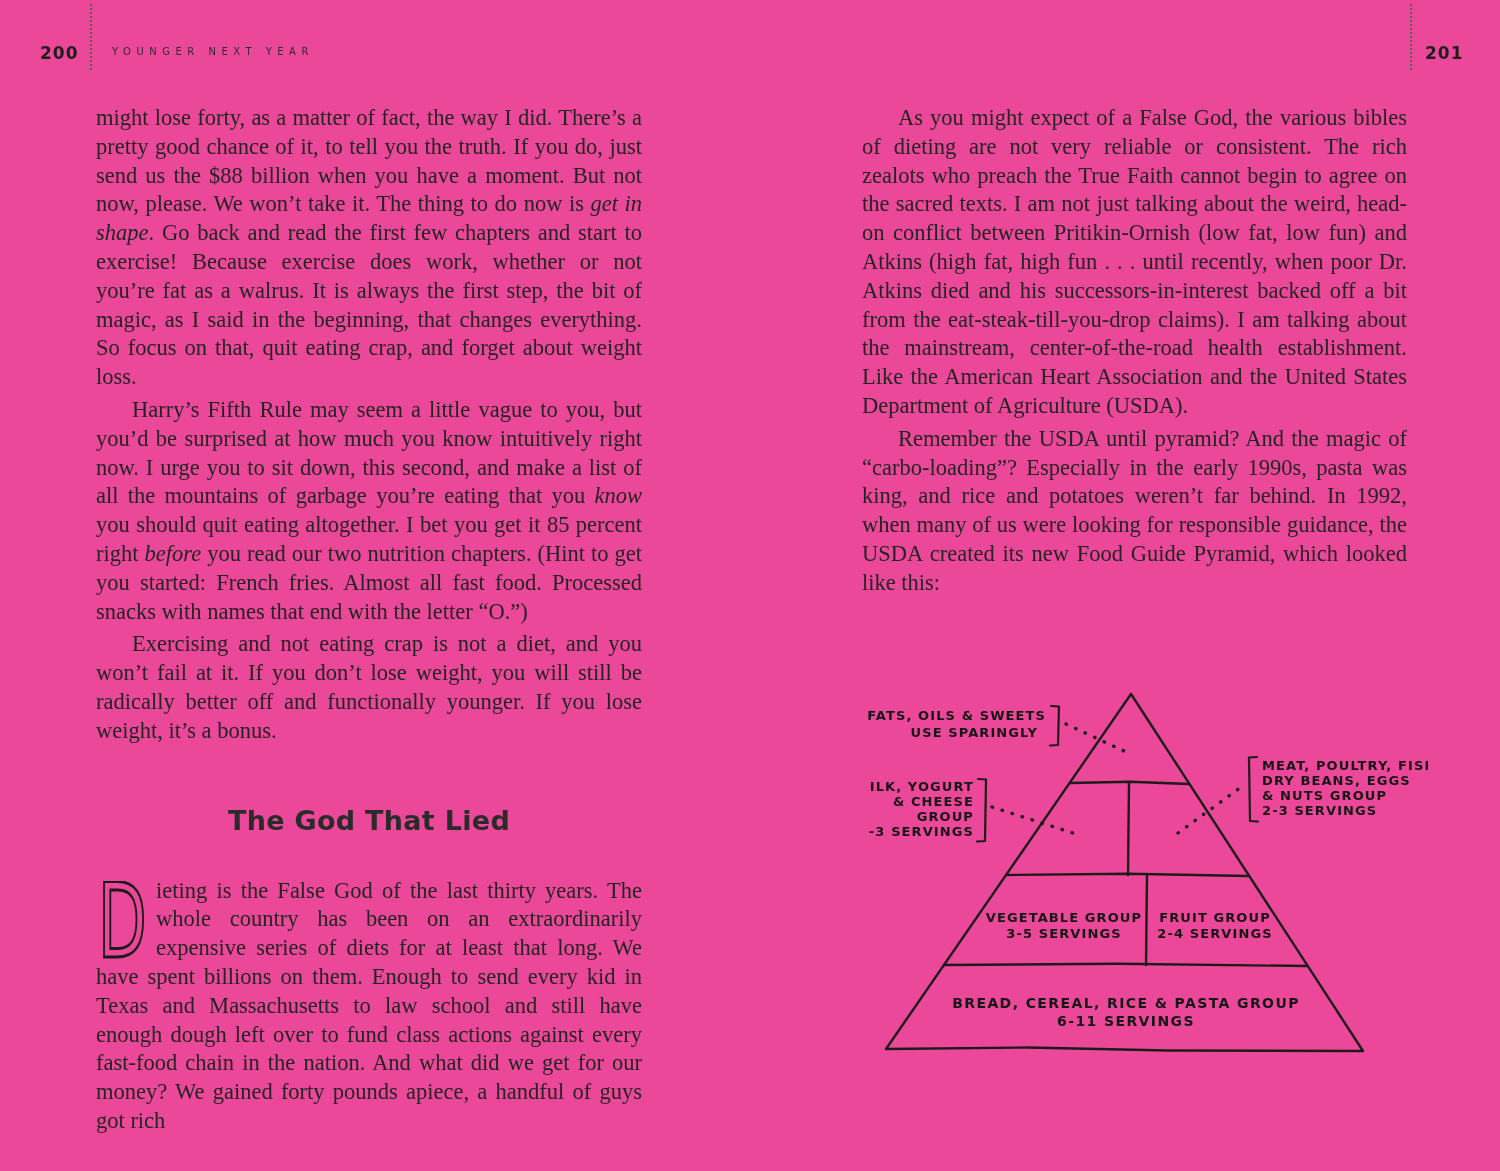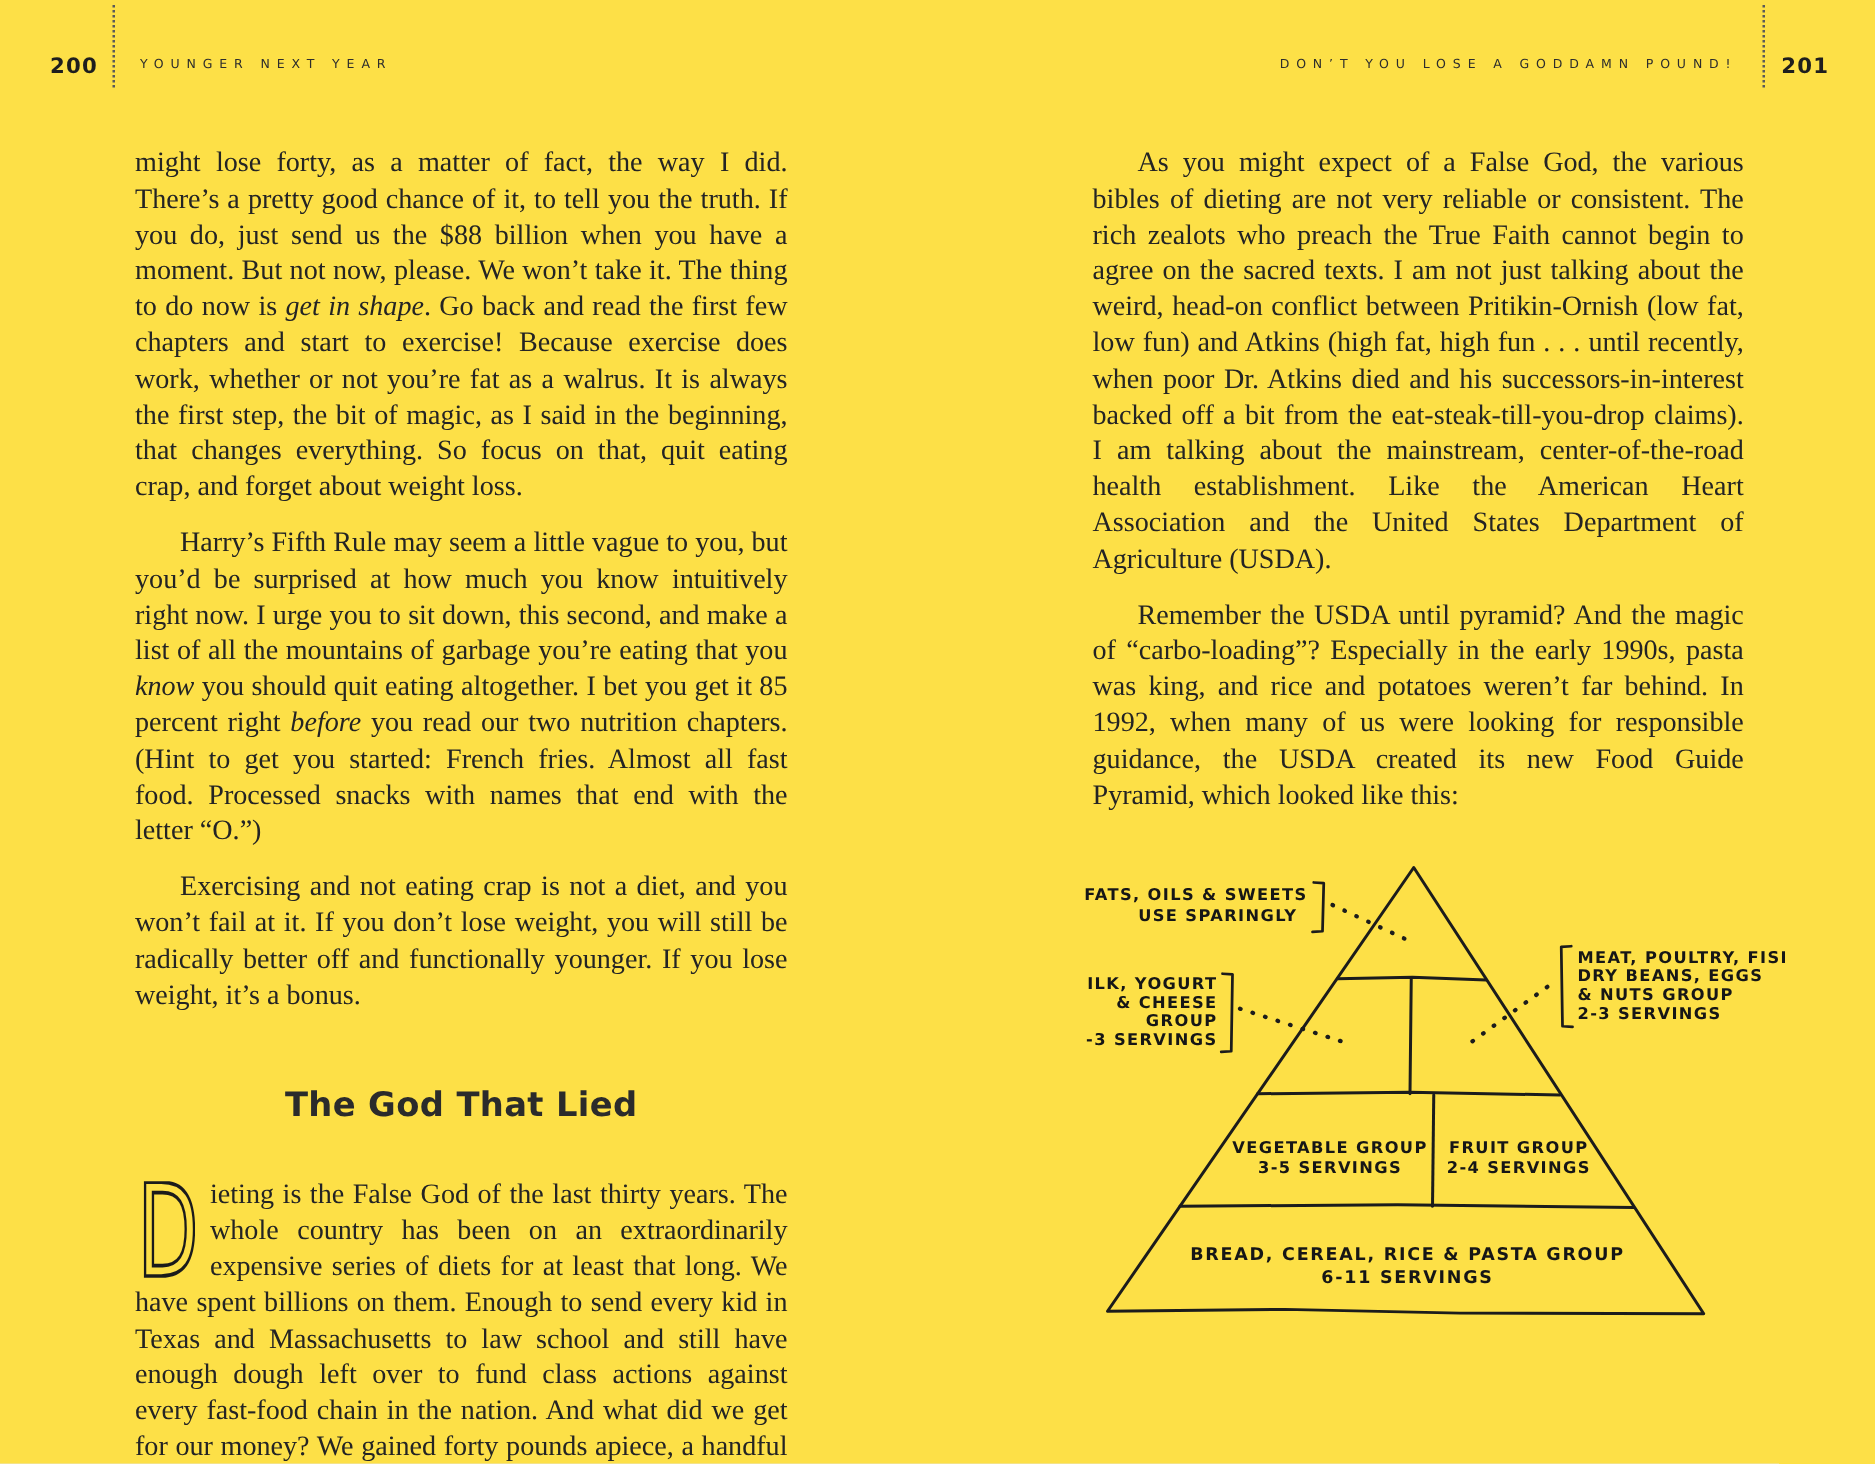--- a/index.html
+++ b/index.html
@@ -1,18 +1,18 @@
 <!DOCTYPE html>
 <html><head>
 <meta charset="utf-8">
 <style>
   html,body{margin:0;padding:0;background:#e8e8e8;}
   .spread{
     position:relative;width:1500px;height:1171px;margin:0 auto;
-    background:#fde047;overflow:hidden;
+    background:#ec4899;overflow:hidden;
     font-family:"Liberation Serif",serif;color:#242424;
   }
   
   .pagenum{
     position:absolute;top:43px;
     font-family:"DejaVu Sans",sans-serif;font-size:17px;font-weight:700;
     letter-spacing:1px;color:#1e1e1e;
   }
   .running-head{
     position:absolute;top:46px;white-space:nowrap;
@@ -27,21 +27,21 @@
   .rule-left{left:90px}
   .rh-left{left:112px}
   .rh-right{right:110px}
   .rule-right{left:1410px}
   .pn-right{left:1425px}
   
   .col{position:absolute;top:100px;}
   .col-left{left:92px;width:554px;}
   .col-right{left:858px;width:553px;}
   .body-p{
-    margin:16px;font-size:22.5px;line-height:28.8px;
+    margin:4px;font-size:22.5px;line-height:28.8px;
     text-align:justify;color:#242424;
   }
   .body-p i{font-style:italic;}
   .indent{text-indent:36px;}
   .section-heading{
     margin:58px 0 40px 0;
     font-family:"DejaVu Sans",sans-serif;font-weight:700;
     font-size:27px;letter-spacing:.3px;color:#2b2b2b;line-height:33px;text-align:center;
   }
   .dropcap{
@@ -63,21 +63,20 @@
 </style>
 </head>
 <body>
 
 <div class="spread">
 
   <span class="pagenum pn-left">200</span>
   <span class="dotted-rule rule-left"></span>
   <span class="running-head rh-left">YOUNGER NEXT YEAR</span>
 
-  <span class="running-head rh-right">DON’T YOU LOSE A GODDAMN POUND!</span>
   <span class="dotted-rule rule-right"></span>
   <span class="pagenum pn-right">201</span>
 
   <section class="col col-left">
     <p class="body-p">might lose forty, as a matter of fact, the way I did. There’s a pretty good chance of it, to tell you the truth. If you do, just send us the $88 billion when you have a moment. But not now, please. We won’t take it. The thing to do now is <i>get in shape</i>. Go back and read the first few chapters and start to exercise! Because exercise does work, whether or not you’re fat as a walrus. It is always the first step, the bit of magic, as I said in the beginning, that changes everything. So focus on that, quit eating crap, and forget about weight loss.</p>
     <p class="body-p indent">Harry’s Fifth Rule may seem a little vague to you, but you’d be surprised at how much you know intuitively right now. I urge you to sit down, this second, and make a list of all the mountains of garbage you’re eating that you <i>know</i> you should quit eating altogether. I bet you get it 85 percent right <i>before</i> you read our two nutrition chapters. (Hint to get you started: French fries. Almost all fast food. Processed snacks with names that end with the letter “O.”)</p>
     <p class="body-p indent">Exercising and not eating crap is not a diet, and you won’t fail at it. If you don’t lose weight, you will still be radically better off and functionally younger. If you lose weight, it’s a bonus.</p>
     <h2 class="section-heading">The God That Lied</h2>
     <p class="body-p">
       <svg class="dropcap" viewBox="0 0 48 80" aria-hidden="true">

